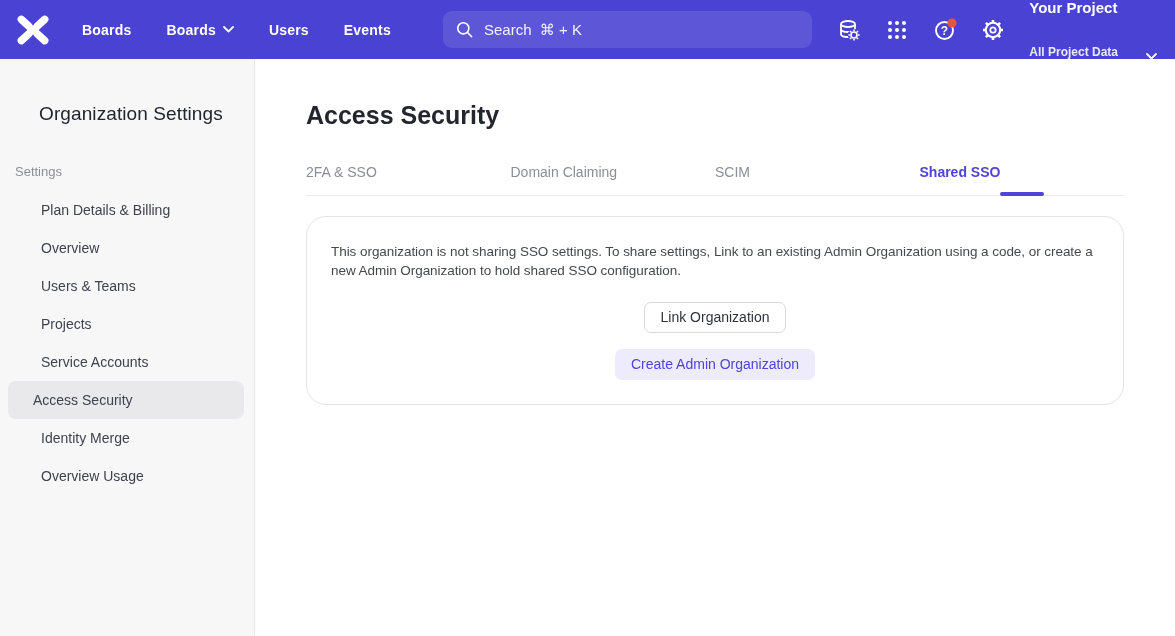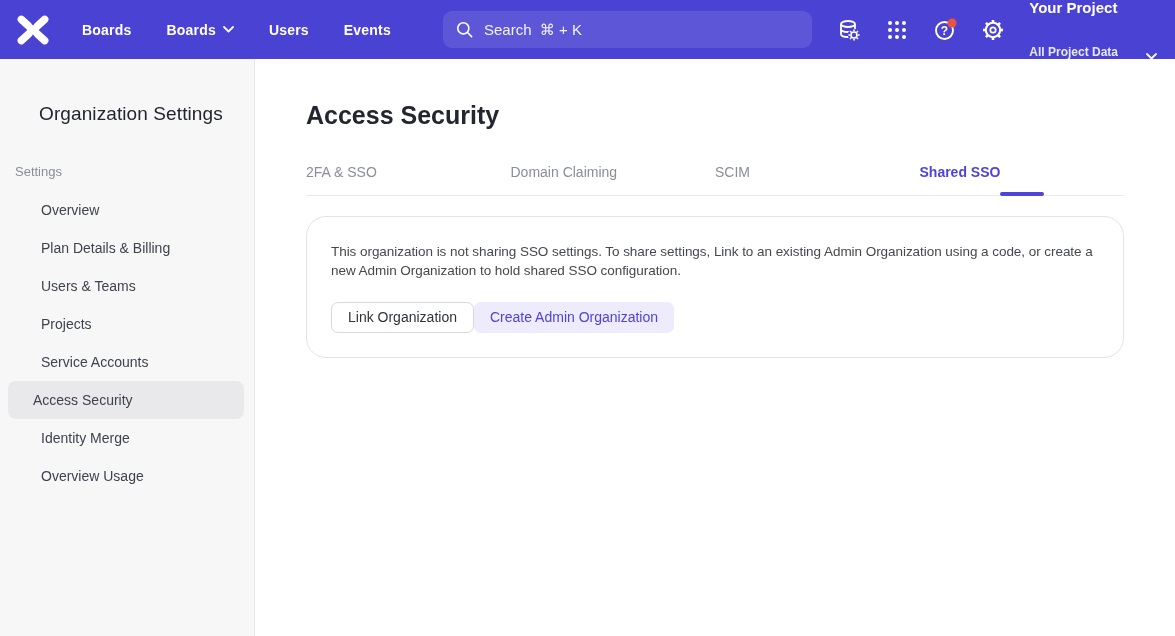--- a/index.html
+++ b/index.html
@@ -61,21 +61,21 @@
   .card { width:818px; margin-top:20px; background:#fff;
     border:1px solid #e3e3e8; border-radius:20px; padding:25px 24px 24px 24px; }
   .card-desc { font-size:13.5px; line-height:19px; color:#45484f;
     max-width:762px; letter-spacing:-0.05px; }
   .btn { display:inline-block; height:31px; line-height:29px; padding:0 16px;
     border-radius:7px; font-size:14px; cursor:pointer;
     font-family:"Liberation Sans",sans-serif; }
   .btn-outline { margin-top:22px; background:#fff; border:1px solid #d8d8dd;
     color:#2f333c; }
   .btn-soft { margin-top:16px; background:#edebfc; border:none; color:#4f43d9; }
-  .btn-col { display:flex; flex-direction:row; align-items:flex-end; }
+  .btn-col { display:flex; flex-direction:column; align-items:center; }
 </style>
 </head>
 <body>
 
 <header class="navbar">
   <svg class="logo" viewBox="0 0 32 32">
     <line x1="5" y1="6" x2="27" y2="26" stroke="#fff" stroke-width="7" stroke-linecap="round"></line>
     <line x1="27" y1="6" x2="5" y2="26" stroke="#fff" stroke-width="7" stroke-linecap="round"></line>
     <polygon points="9,0 23,0 16,12" fill="#4a42d3"></polygon>
     <polygon points="9,32 23,32 16,20" fill="#4a42d3"></polygon>
@@ -172,22 +172,22 @@
     </div>
   </div>
 </header>
 
 <div class="app">
 
   <aside class="sidebar">
     <h1 class="side-title">Organization Settings</h1>
     <div class="side-section">Settings</div>
     <nav class="side-list">
+      <div class="side-item">Plan Details &amp; Billing</div>
       <div class="side-item">Overview</div>
-      <div class="side-item">Plan Details &amp; Billing</div>
       <div class="side-item">Users &amp; Teams</div>
       <div class="side-item">Projects</div>
       <div class="side-item">Service Accounts</div>
       <div class="side-item active">Access Security</div>
       <div class="side-item">Identity Merge</div>
       <div class="side-item">Overview Usage</div>
     </nav>
   </aside>
 
   <main class="content">

